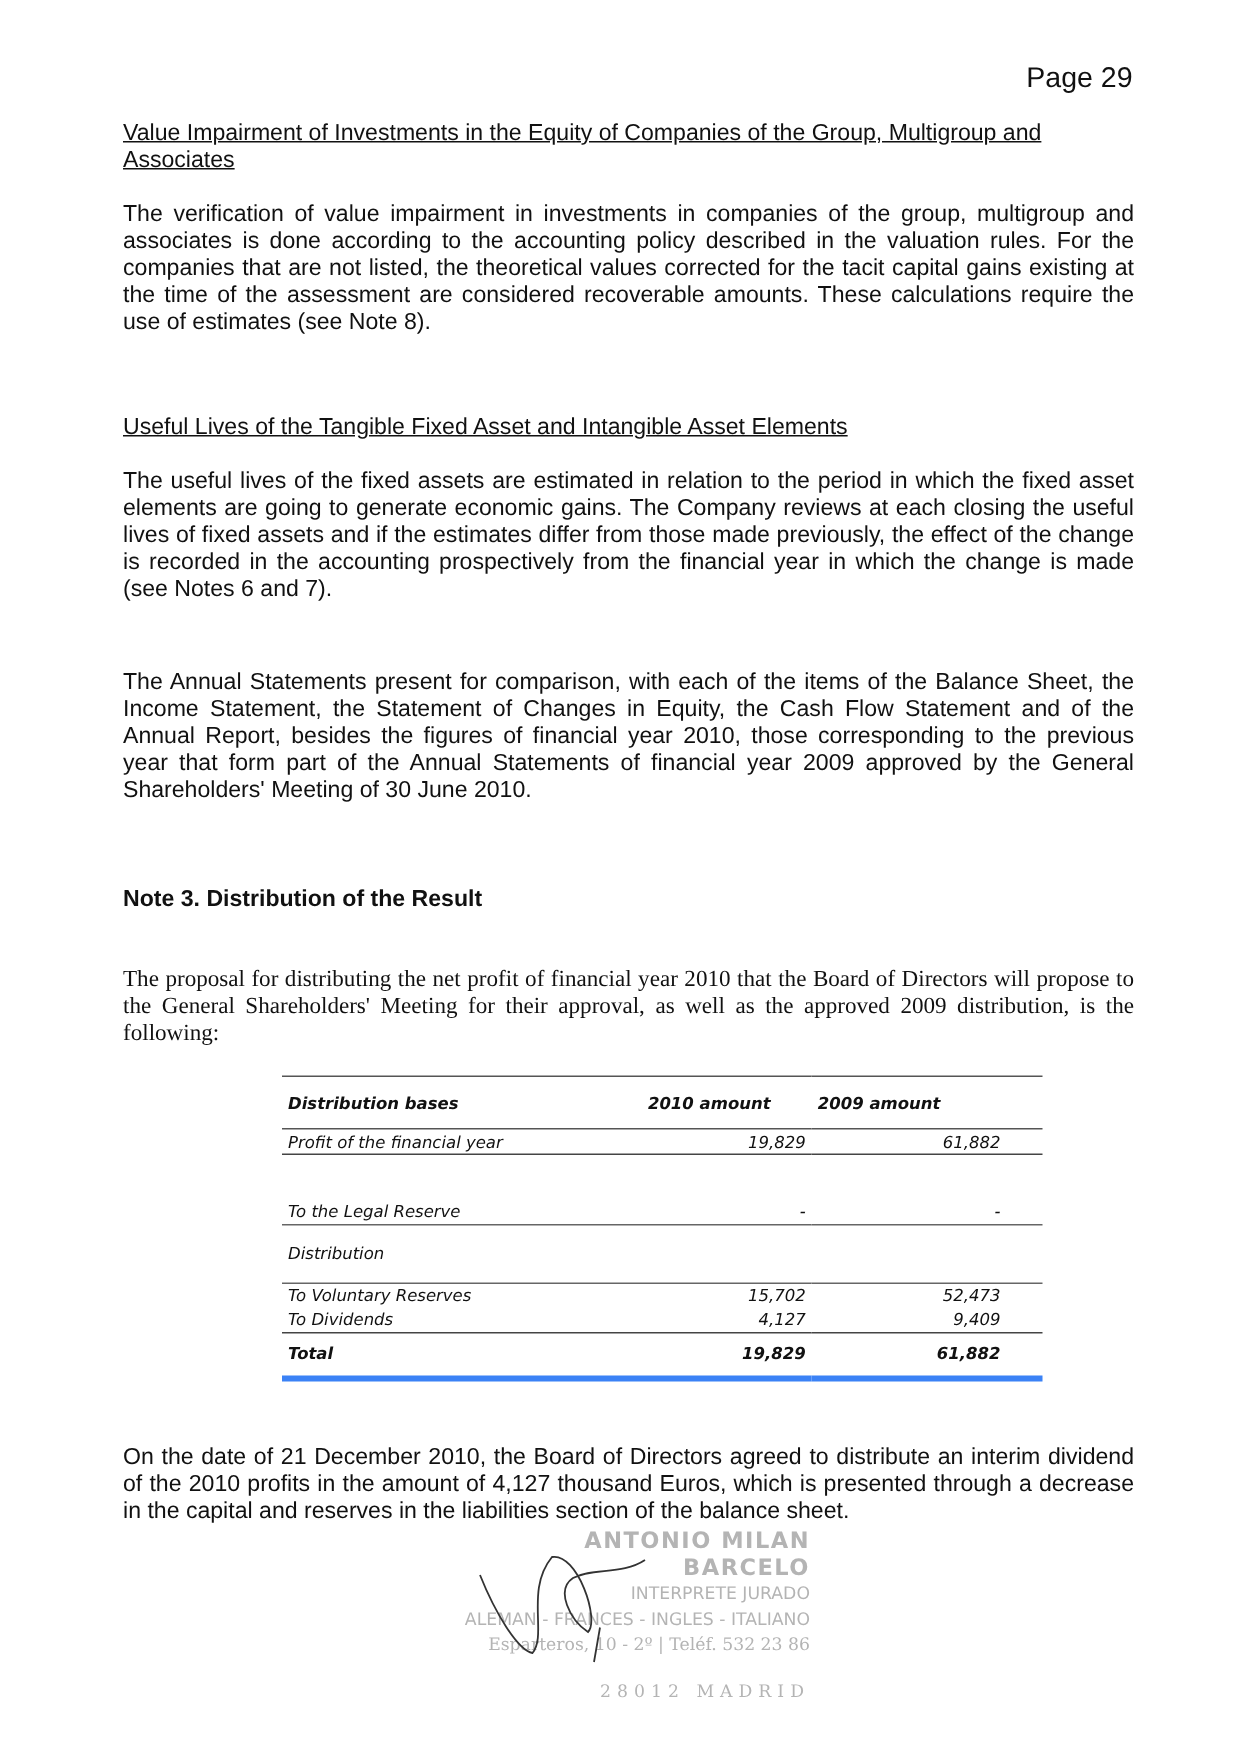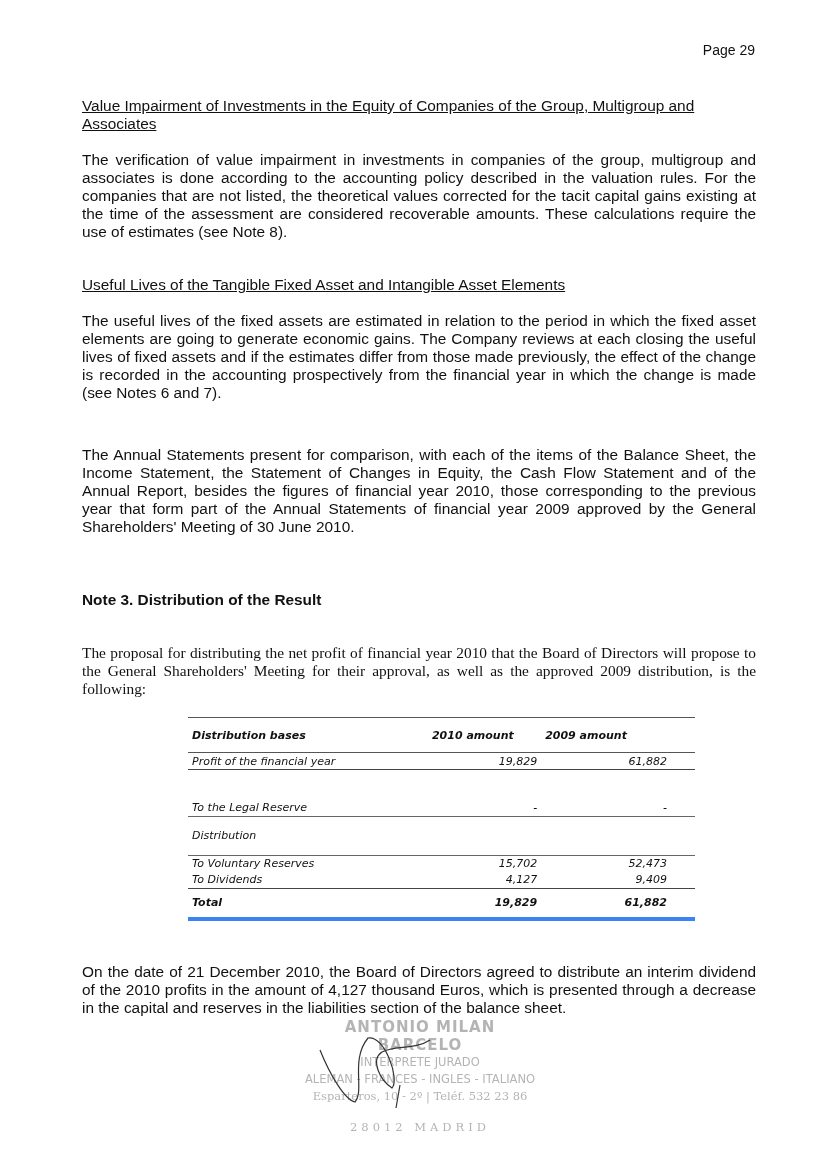--- a/index.html
+++ b/index.html
@@ -1,41 +1,41 @@
 <!DOCTYPE html>
 <html><head>
 <meta charset="utf-8">
 <style>
   html, body { margin: 0; padding: 0; background: #ffffff; }
   body { width: 830px; height: 1170px; position: relative; overflow: hidden; font-family: "Liberation Sans", sans-serif; color: #111; }
-  .page-num { position: absolute; top: 42px; right: 75px; font-size: 14px; }
+  .page-num { position: absolute; top: 42px; right: 75px; font-size: 19px; }
   .block { position: absolute; left: 82px; width: 674px; font-size: 15.4px; line-height: 18px; }
   .just { text-align: justify; text-align-last: left; }
   .u { text-decoration: underline; }
   .bold { font-weight: bold; }
   .sec-num { display: inline-block; width: 48px; }
   table.dist { position: absolute; left: 188px; top: 717px; width: 507px; border-collapse: collapse; font-family: "DejaVu Sans", sans-serif; font-size: 11px; font-style: italic; }
   table.dist td, table.dist th { padding: 0 4px; height: 16px; }
   table.dist th { font-weight: bold; text-align: left; height: 34px; }
   .num { text-align: right; }
   .c1 { width: 245px; }
   .c2 { width: 110px; }
   .c3 { width: 128px; padding-right: 28px !important; }
-  .stamp { position: absolute; left: 300px; top: 1018px; width: 240px; text-align: center; color: #b4b4b4; font-family: "DejaVu Sans", sans-serif; }
+  .stamp { position: absolute; left: 300px; top: 1018px; width: 240px; text-align: right; color: #b4b4b4; font-family: "DejaVu Sans", sans-serif; }
   .stamp .l1 { font-size: 15px; font-weight: bold; letter-spacing: 1px; }
   .stamp .l { font-size: 11.5px; line-height: 17px; }
   .stamp .l5 { letter-spacing: 4px; font-family: "DejaVu Serif", serif; margin-top: 14px; }
   .sig { position: absolute; left: 310px; top: 1030px; }
 </style>
 </head>
 <body>
 
 <div class="page-num">Page 29</div>
 
-<div class="block" style="top:80px;margin-top:17px;">
+<div class="block" style="top:80px;">
   <div class="u">Value Impairment of Investments in the Equity of Companies of the Group, Multigroup and Associates</div>
   <div class="just" style="margin-top:18px;">The verification of value impairment in investments in companies of the group, multigroup and associates is done according to the accounting policy described in the valuation rules. For the companies that are not listed, the theoretical values corrected for the tacit capital gains existing at the time of the assessment are considered recoverable amounts. These calculations require the use of estimates (see Note 8).</div>
 </div>
 
 <div class="block" style="top:264px;margin-top:12px;">
   <div class="u">Useful Lives of the Tangible Fixed Asset and Intangible Asset Elements</div>
   <div class="just" style="margin-top:18px;">The useful lives of the fixed assets are estimated in relation to the period in which the fixed asset elements are going to generate economic gains. The Company reviews at each closing the useful lives of fixed assets and if the estimates differ from those made previously, the effect of the change is recorded in the accounting prospectively from the financial year in which the change is made (see Notes 6 and 7).</div>
 </div>
 
 <div class="block" style="top:427px;">

